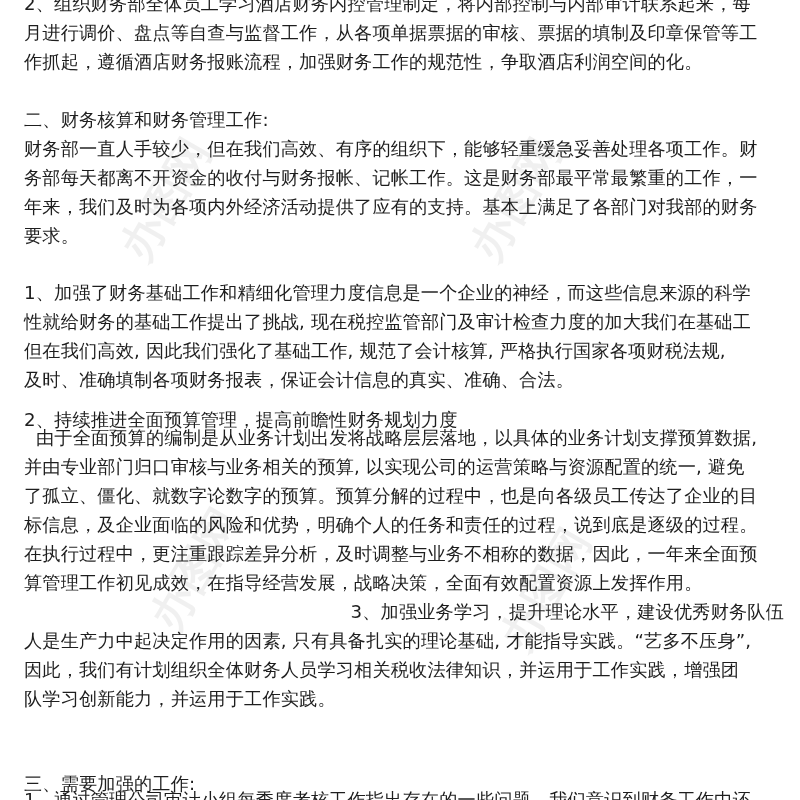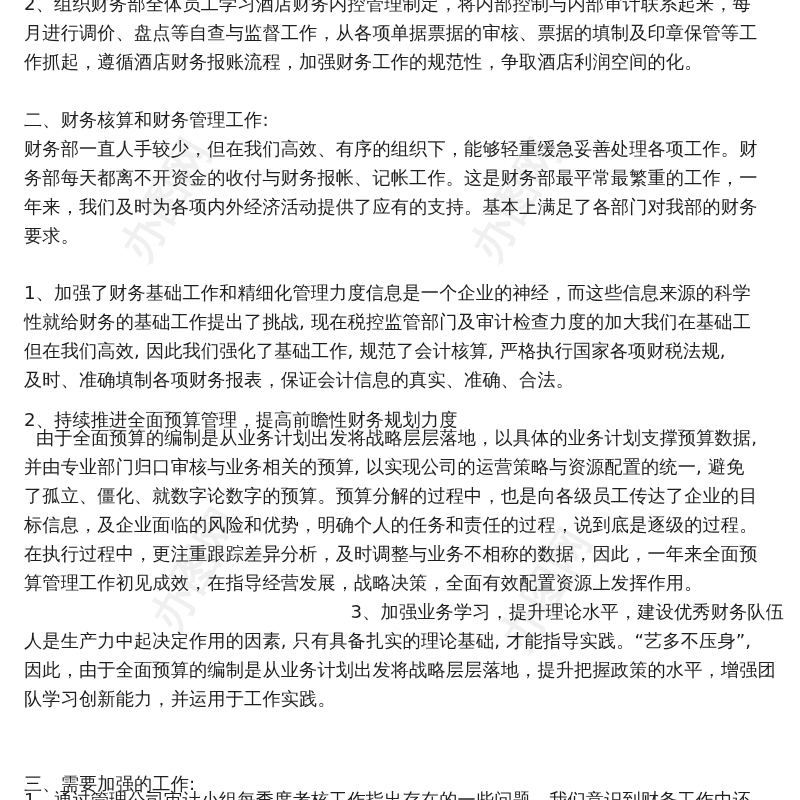--- a/index.html
+++ b/index.html
@@ -47,19 +47,19 @@
   <div class="line" style="top:369px;">及时、准确填制各项财务报表，保证会计信息的真实、准确、合法。</div>
   <div class="line" style="top:398px;margin-top:11px;">2、持续推进全面预算管理，提高前瞻性财务规划力度</div>
   <div class="line" style="top:427px;margin-left:12px;">由于全面预算的编制是从业务计划出发将战略层层落地，以具体的业务计划支撑预算数据,</div>
   <div class="line" style="top:485px;">了孤立、僵化、就数字论数字的预算。预算分解的过程中，也是向各级员工传达了企业的目</div>
   <div class="line" style="top:456px;">并由专业部门归口审核与业务相关的预算, 以实现公司的运营策略与资源配置的统一, 避免</div>
   <div class="line" style="top:514px;">标信息，及企业面临的风险和优势，明确个人的任务和责任的过程，说到底是逐级的过程。</div>
   <div class="line" style="top:543px;">在执行过程中，更注重跟踪差异分析，及时调整与业务不相称的数据，因此，一年来全面预</div>
   <div class="line" style="top:572px;">算管理工作初见成效，在指导经营发展，战略决策，全面有效配置资源上发挥作用。</div>
   <div class="line" style="top:601px;text-align:right;">3、加强业务学习，提升理论水平，建设优秀财务队伍</div>
   <div class="line" style="top:630px;">人是生产力中起决定作用的因素, 只有具备扎实的理论基础, 才能指导实践。“艺多不压身”,</div>
-  <div class="line" style="top:659px;">因此，由于全面预算的编制是从业务计划出发将战略层层落地，提升把握政策的水平，增强团</div>
+  <div class="line" style="top:659px;">因此，我们有计划组织全体财务人员学习相关税收法律知识，并运用于工作实践，增强团</div>
   <div class="line" style="top:688px;">队学习创新能力，并运用于工作实践。</div>
 
   <div class="line" style="top:773px;">三、需要加强的工作:</div>
   <div class="line" style="top:789px;">1、通过管理公司审计小组每季度考核工作指出存在的一些问题，我们意识到财务工作中还</div>
 
 </div>
 
 </body></html>

